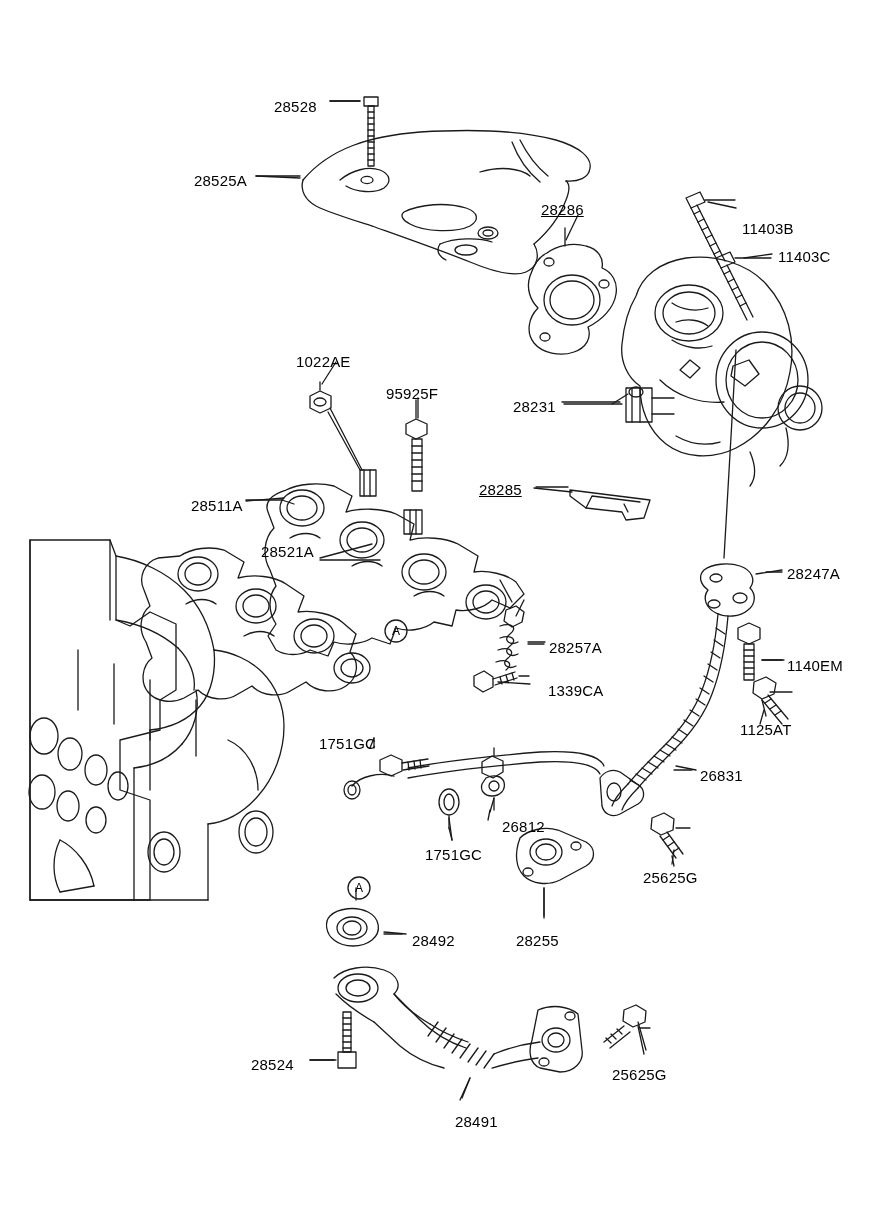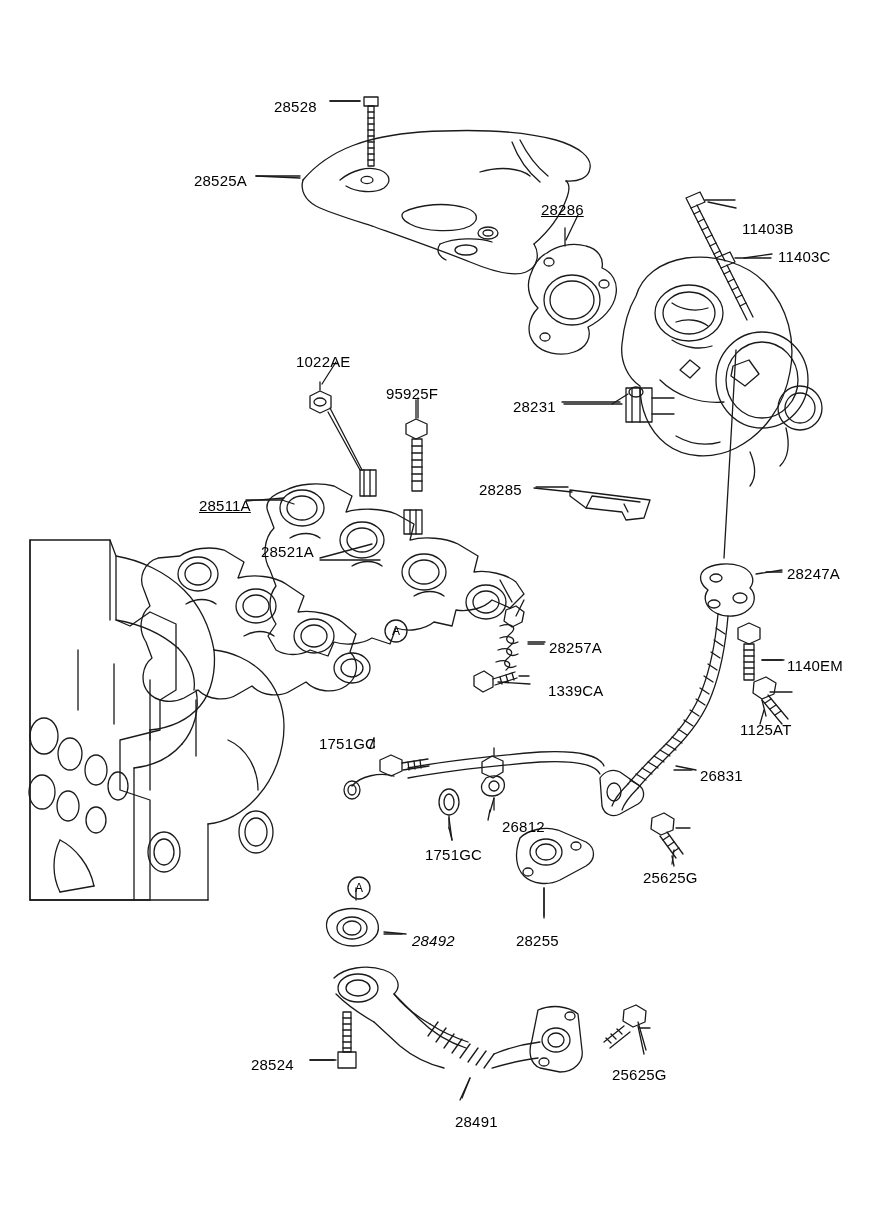--- a/index.html
+++ b/index.html
@@ -512,34 +512,34 @@
   </svg>
 
   <div class="lbl" style="left:274px; top:98px;">28528</div>
   <div class="lbl" style="left:194px; top:172px;">28525A</div>
   <div class="lbl" style="left:541px; top:201px;text-decoration:underline;">28286</div>
   <div class="lbl" style="left:742px; top:204px;margin-top:16px;">11403B</div>
   <div class="lbl" style="left:778px; top:248px;">11403C</div>
   <div class="lbl" style="left:513px; top:398px;">28231</div>
   <div class="lbl" style="left:296px; top:353px;">1022AE</div>
   <div class="lbl" style="left:386px; top:385px;">95925F</div>
-  <div class="lbl" style="left:479px; top:481px;">28285</div>
-  <div class="lbl" style="left:199px; top:497px;text-decoration:underline;">28511A</div>
+  <div class="lbl" style="left:479px; top:481px;text-decoration:underline;">28285</div>
+  <div class="lbl" style="left:191px; top:497px;">28511A</div>
   <div class="lbl" style="left:261px; top:543px;">28521A</div>
   <div class="lbl" style="left:787px; top:565px;">28247A</div>
   <div class="lbl" style="left:549px; top:639px;">28257A</div>
   <div class="lbl" style="left:787px; top:657px;">1140EM</div>
   <div class="lbl" style="left:548px; top:682px;">1339CA</div>
   <div class="lbl" style="left:740px; top:721px;text-align:right;">1125AT</div>
   <div class="lbl" style="left:319px; top:735px;">1751GC</div>
   <div class="lbl" style="left:700px; top:767px;">26831</div>
   <div class="lbl" style="left:478px; top:818px;margin-left:24px;">26812</div>
   <div class="lbl" style="left:425px; top:846px;">1751GC</div>
   <div class="lbl" style="left:643px; top:869px;">25625G</div>
-  <div class="lbl" style="left:412px; top:932px;font-style:italic;">28492</div>
+  <div class="lbl" style="left:412px; top:932px;">28492</div>
   <div class="lbl" style="left:516px; top:932px;">28255</div>
   <div class="lbl" style="left:251px; top:1056px;">28524</div>
   <div class="lbl" style="left:612px; top:1066px;">25625G</div>
   <div class="lbl" style="left:414px; top:1113px;margin-left:41px;">28491</div>
 
   <div class="circ" style="left:387px; top:622px;">A</div>
   <div class="circ" style="left:350px; top:879px;">A</div>
 
 </div>
 

